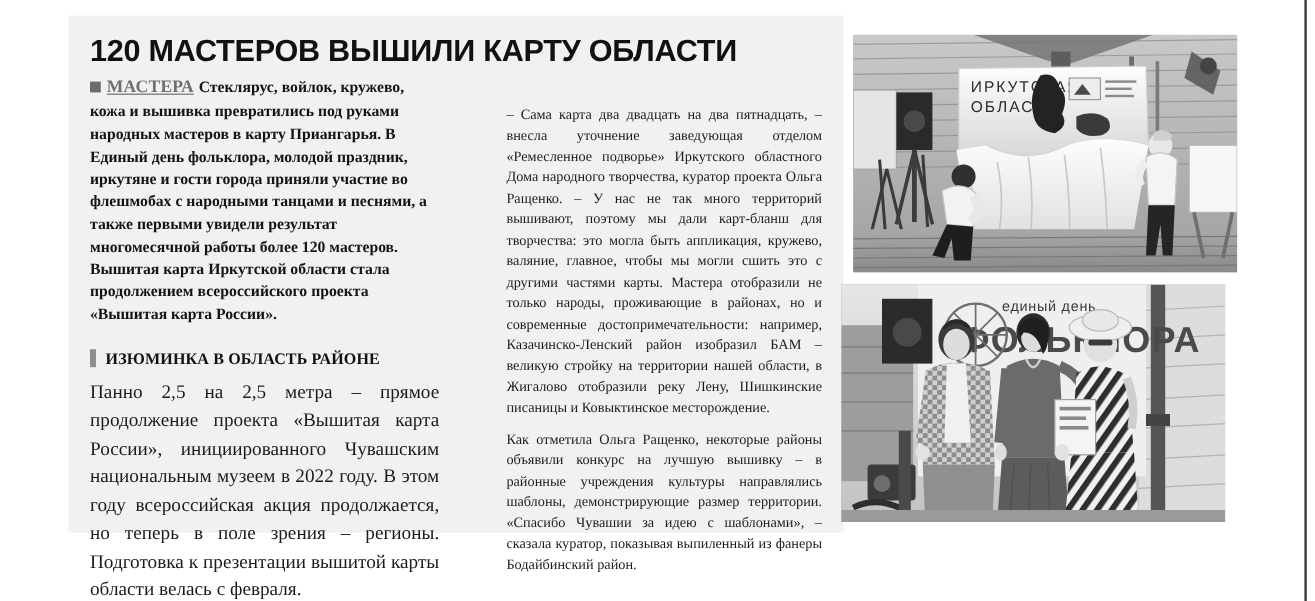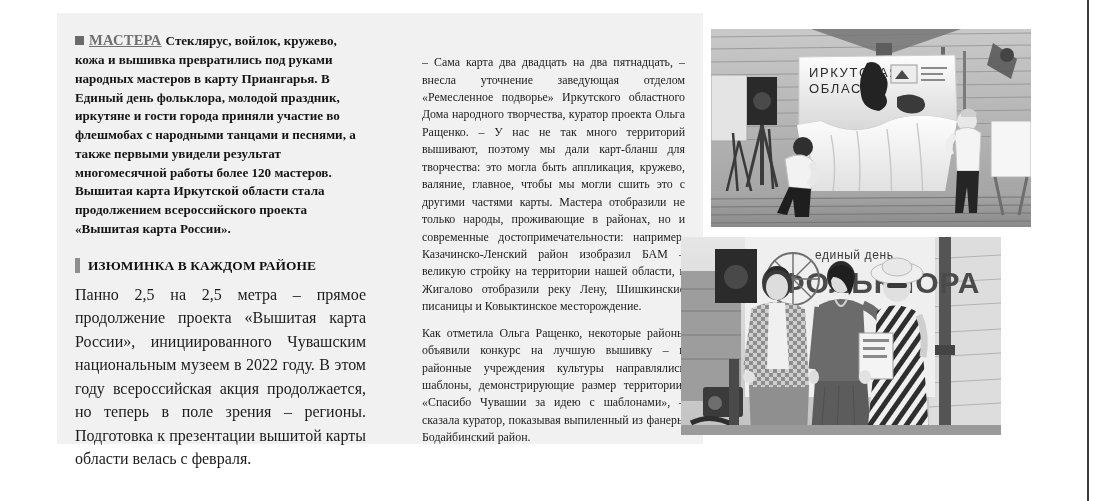--- a/index.html
+++ b/index.html
@@ -147,45 +147,46 @@
     overflow: hidden;
     background: #b9b9b9;
   }
   .photo-top {
     left: 711px;
     top: 29px;
     width: 320px;
     height: 198px;
   }
   .photo-bottom {
-    left: 681px;
+    left: 701px;
     top: 237px;
     width: 320px;
     height: 198px;
   }
   .photo svg { display: block; width: 100%; height: 100%; }
 </style>
 </head>
 <body>
 
 <div class="page-canvas">
 
   <div class="article-panel">
 
+    <h1 class="headline">120 МАСТЕРОВ ВЫШИЛИ КАРТУ ОБЛАСТИ</h1>
 
 
     <div class="columns">
 
       <div class="col col-left">
 
         <p class="lead"><span class="bullet-square"></span><span class="kicker">МАСТЕРА</span><span>Стеклярус, войлок, кружево, кожа и вышивка превратились под руками народных мастеров в карту Приангарья. В Единый день фольклора, молодой праздник, иркутяне и гости города приняли участие во флешмобах с народными танцами и песнями, а также первыми увидели результат многомесячной работы более 120 мастеров. Вышитая карта Иркутской области стала продолжением всероссийского проекта «Вышитая карта России».</span></p>
 
         <div class="section-head">
           <span class="head-bar"></span>
-          <span class="section-head-text">ИЗЮМИНКА В КАЖДОМ РАЙОНЕ</span>
+          <span class="section-head-text">ИЗЮМИНКА В ОБЛАСТЬ РАЙОНЕ</span>
         </div>
 
         <p class="body-text">Панно 2,5 на 2,5 метра – прямое продолжение проекта «Вышитая карта России», инициированного Чувашским национальным музеем в 2022 году. В этом году всероссийская акция продолжается, но теперь в поле зрения – регионы. Подготовка к презентации вышитой карты области велась с февраля.</p>
       </div>
 
       <div class="col col-right">
 
         <p class="body-text">– Сама карта два двадцать на два пятнадцать, – внесла уточнение заведующая отделом «Ремесленное подворье» Иркутского областного Дома народного творчества, куратор проекта Ольга Ращенко. – У нас не так много территорий вышивают, поэтому мы дали карт-бланш для творчества: это могла быть аппликация, кружево, валяние, главное, чтобы мы могли сшить это с другими частями карты. Мастера отобразили не только народы, проживающие в районах, но и современные достопримечательности: например, Казачинско-Ленский район изобразил БАМ – великую стройку на территории нашей области, в Жигалово отобразили реку Лену, Шишкинские писаницы и Ковыктинское месторождение.</p>
 
         <p class="body-text">Как отметила Ольга Ращенко, некоторые районы объявили конкурс на лучшую вышивку – в районные учреждения культуры направлялись шаблоны, демонстрирующие размер территории. «Спасибо Чувашии за идею с шаблонами», – сказала куратор, показывая выпиленный из фанеры Бодайбинский район.</p>

